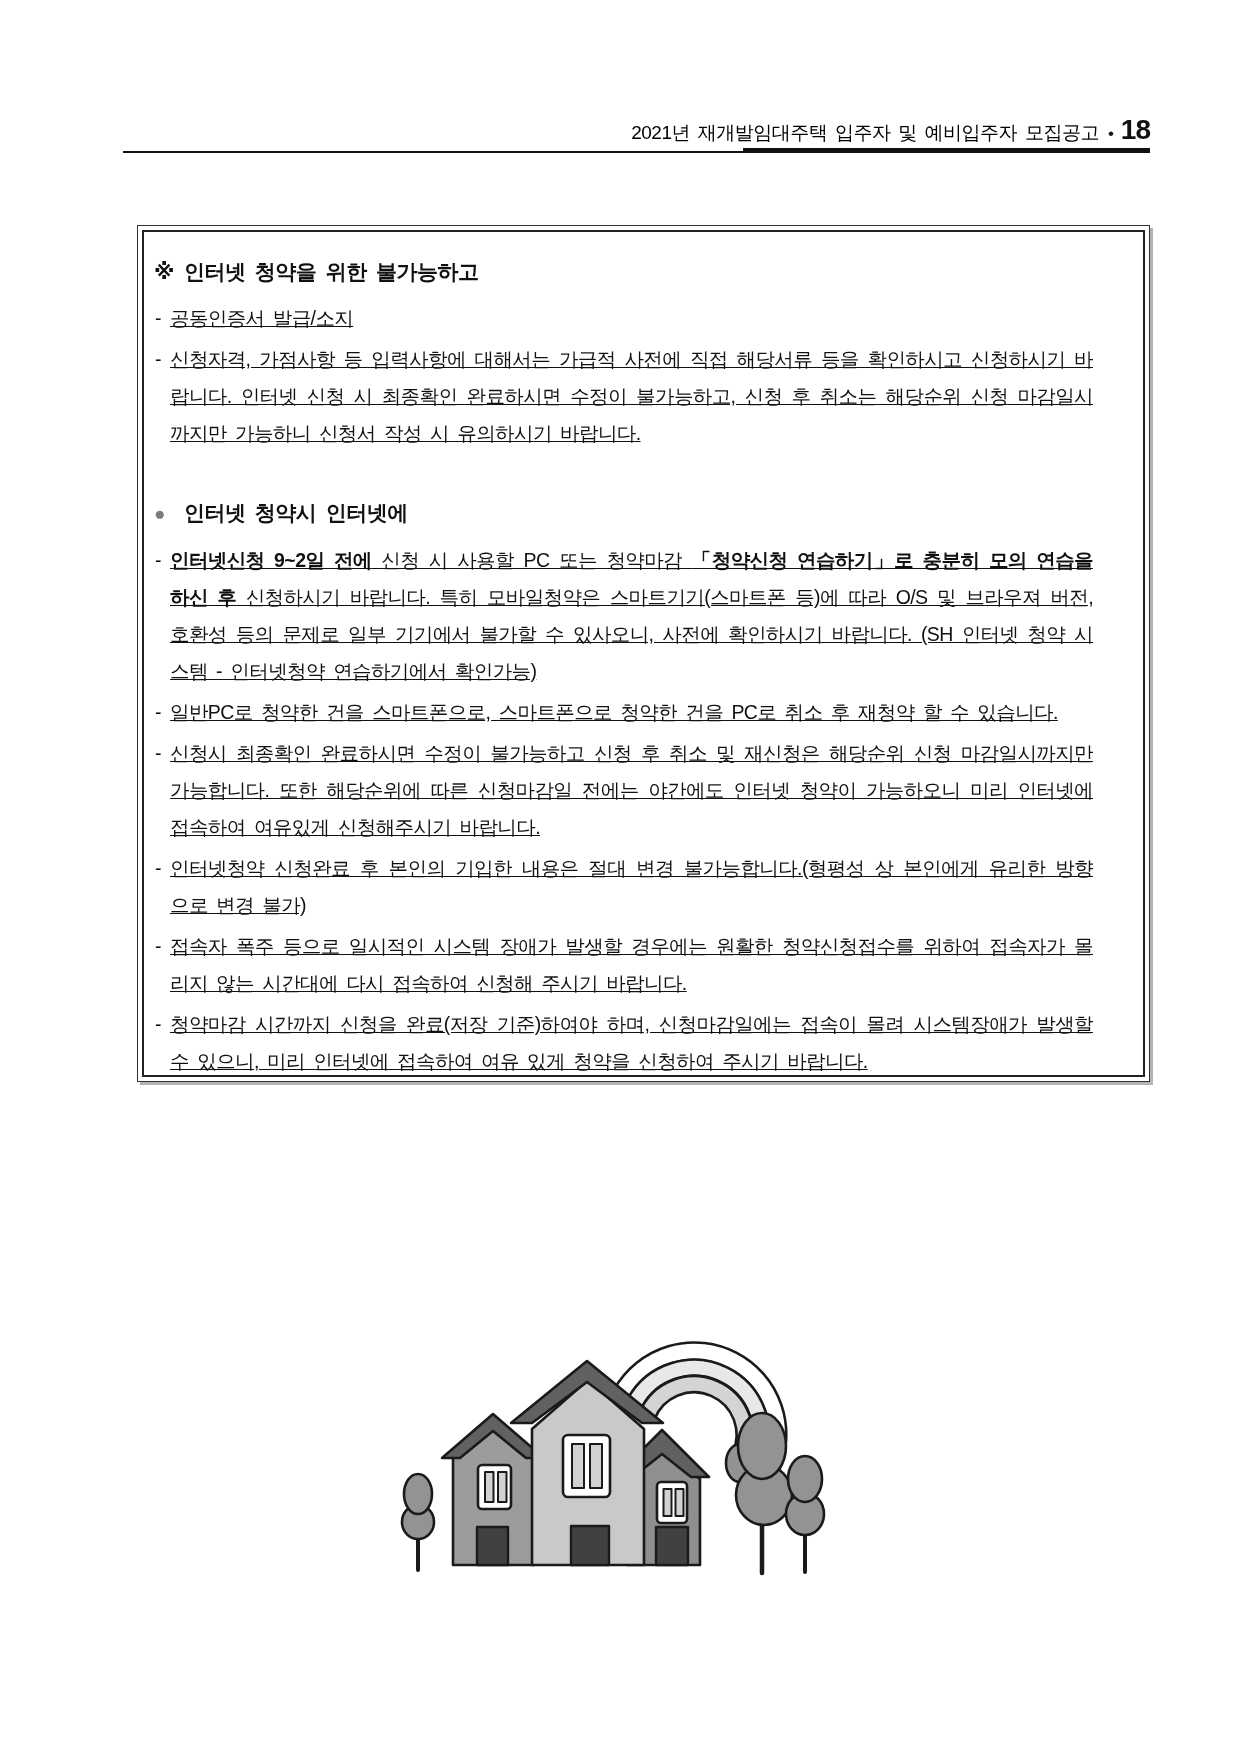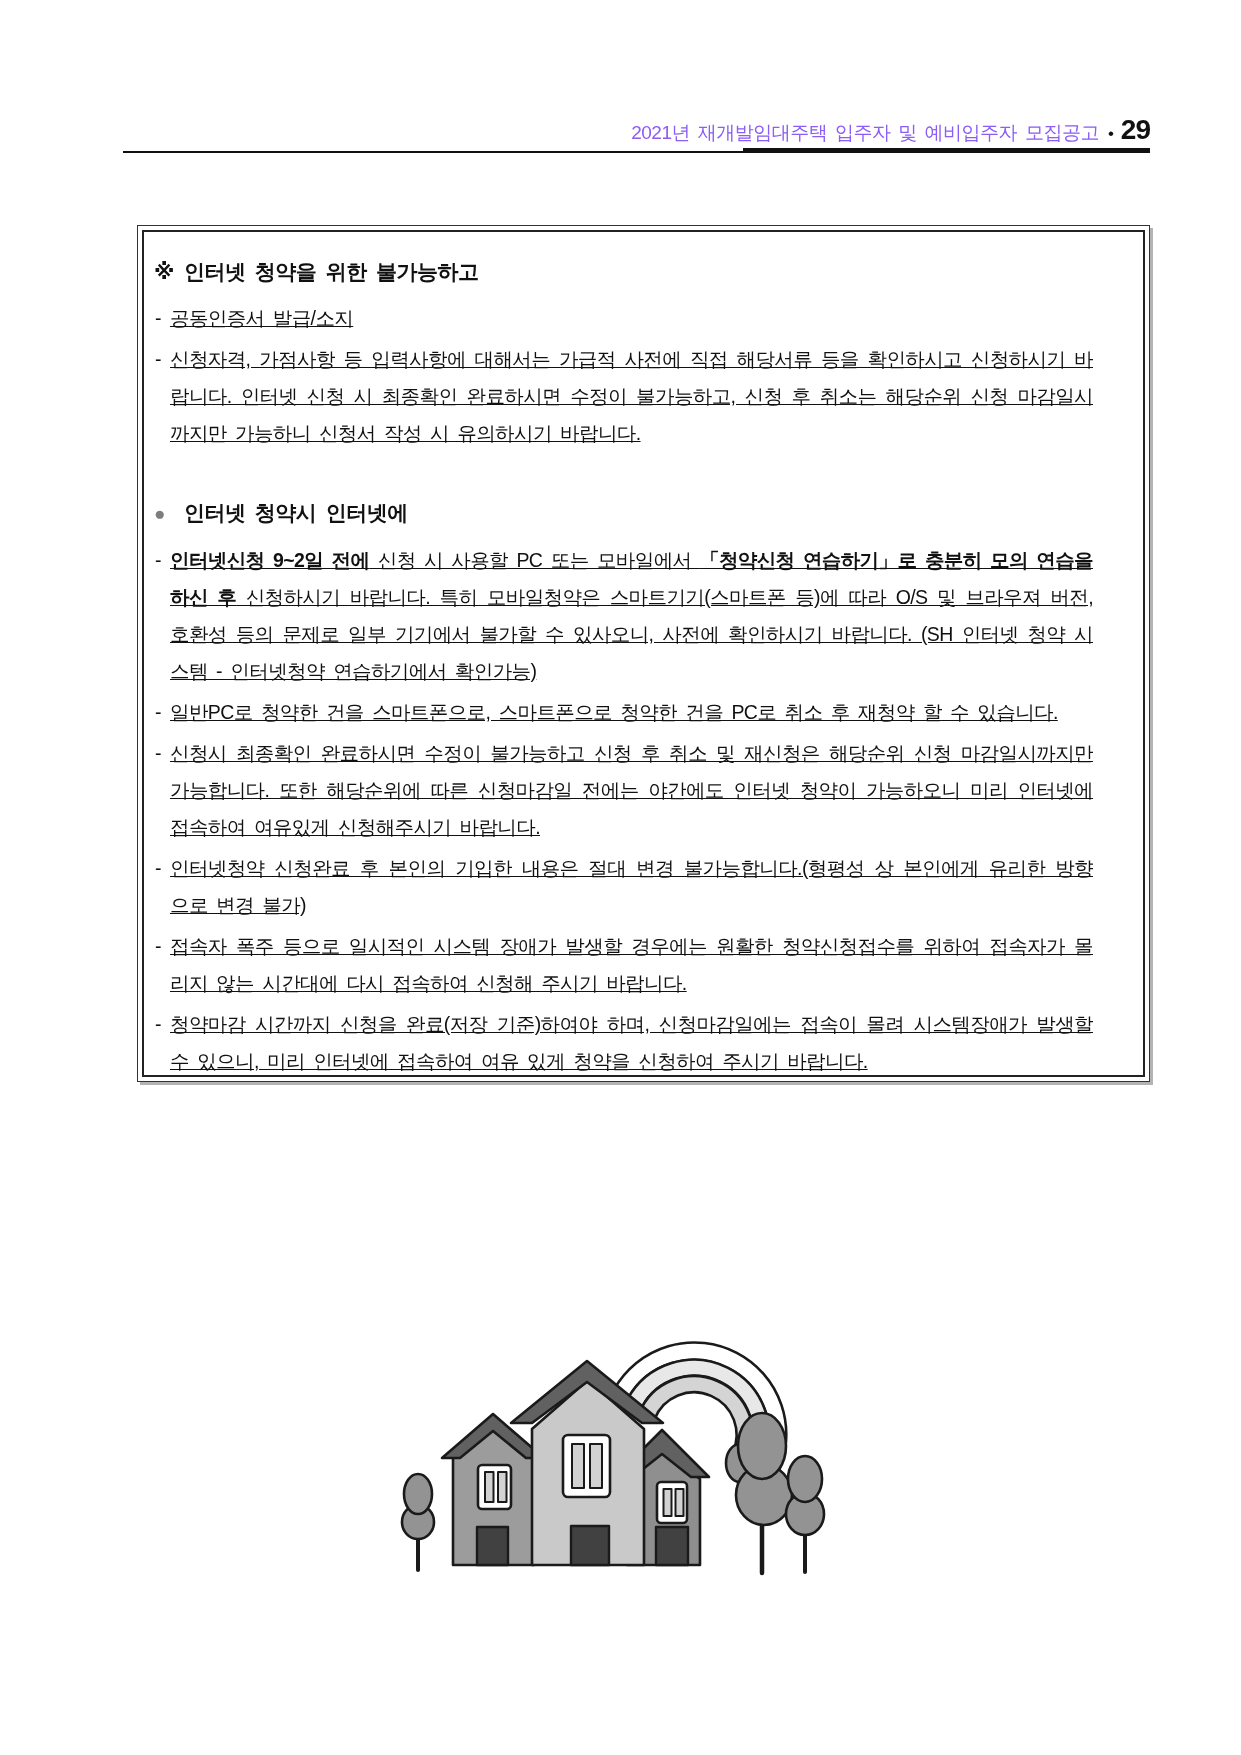--- a/index.html
+++ b/index.html
@@ -10,21 +10,21 @@
     font-family:"Liberation Sans","DejaVu Sans",sans-serif;
     color:#111;
     overflow:hidden;
   }
 
   
   .page-header {
     position:absolute; top:114px; left:123px; width:1027px;
     text-align:right; white-space:nowrap;
   }
-  .ph-title { font-size:19px; letter-spacing:-0.5px; word-spacing:3px; color:#8b5cf6; }
+  .ph-title { font-size:19px; letter-spacing:-0.5px; word-spacing:3px; color:#000000; }
   .ph-sep   { font-size:17px; margin:0 7px 0 9px; }
   .ph-num   { font-size:28px; font-weight:bold; letter-spacing:-1px; }
   .rule-thin  { position:absolute; top:151px; left:123px; width:620px; height:2px; background:#111; }
   .rule-thick { position:absolute; top:148px; left:743px; width:407px; height:5px; background:#111; }
 
   
   .notice-box {
     position:absolute; left:137px; top:225px; width:1013px; height:857px;
     border:1.5px solid #333; padding:4px;
     box-shadow:3px 3px 0 #b3b3b3;
@@ -46,21 +46,21 @@
   .item .item-text { flex:1; text-align:justify;text-decoration:underline; }
   .item .item-text .b { font-weight:bold; }
 
   
   .illustration { position:absolute; left:398px; top:1330px; }
 </style>
 </head>
 <body>
 
 <div class="page-header">
-  <span class="ph-title">2021년 재개발임대주택 입주자 및 예비입주자 모집공고</span><span class="ph-sep">•</span><span class="ph-num">29</span>
+  <span class="ph-title">2021년 재개발임대주택 입주자 및 예비입주자 모집공고</span><span class="ph-sep">•</span><span class="ph-num">18</span>
 </div>
 <div class="rule-thin"></div>
 <div class="rule-thick"></div>
 
 <div class="notice-box">
   <div class="notice-box-inner">
 
     <div class="sec-title">
       <span class="marker">※</span>
       <span>인터넷 청약을 위한 불가능하고</span>
@@ -76,21 +76,21 @@
       </div>
     </div>
 
     <div class="sec-title sec2">
       <span class="marker">●</span>
       <span>인터넷 청약시 인터넷에</span>
     </div>
     <div class="items">
       <div class="item">
         <span class="dash">-</span>
-        <span class="item-text"><span class="b">인터넷신청 9~2일 전에</span><span> 신청 시 사용할 PC 또는 모바일에서 </span><span class="b">「청약신청 연습하기」로 충분히 모의 연습을 하신 후</span><span> 신청하시기 바랍니다. 특히 모바일청약은 스마트기기(스마트폰 등)에 따라 O/S 및 브라우져 버전, 호환성 등의 문제로 일부 기기에서 불가할 수 있사오니, 사전에 확인하시기 바랍니다. (SH 인터넷 청약 시스템 - 인터넷청약 연습하기에서 확인가능)</span></span>
+        <span class="item-text"><span class="b">인터넷신청 9~2일 전에</span><span> 신청 시 사용할 PC 또는 청약마감 </span><span class="b">「청약신청 연습하기」로 충분히 모의 연습을 하신 후</span><span> 신청하시기 바랍니다. 특히 모바일청약은 스마트기기(스마트폰 등)에 따라 O/S 및 브라우져 버전, 호환성 등의 문제로 일부 기기에서 불가할 수 있사오니, 사전에 확인하시기 바랍니다. (SH 인터넷 청약 시스템 - 인터넷청약 연습하기에서 확인가능)</span></span>
       </div>
       <div class="item">
         <span class="dash">-</span>
         <span class="item-text"><span>일반PC로 청약한 건을 스마트폰으로, 스마트폰으로 청약한 건을 PC로 취소 후 재청약 할 수 있습니다.</span></span>
       </div>
       <div class="item">
         <span class="dash">-</span>
         <span class="item-text"><span>신청시 최종확인 완료하시면 수정이 불가능하고 신청 후 취소 및 재신청은 해당순위 신청 마감일시까지만 가능합니다. 또한 해당순위에 따른 신청마감일 전에는 야간에도 인터넷 청약이 가능하오니 미리 인터넷에 접속하여 여유있게 신청해주시기 바랍니다.</span></span>
       </div>
       <div class="item">

